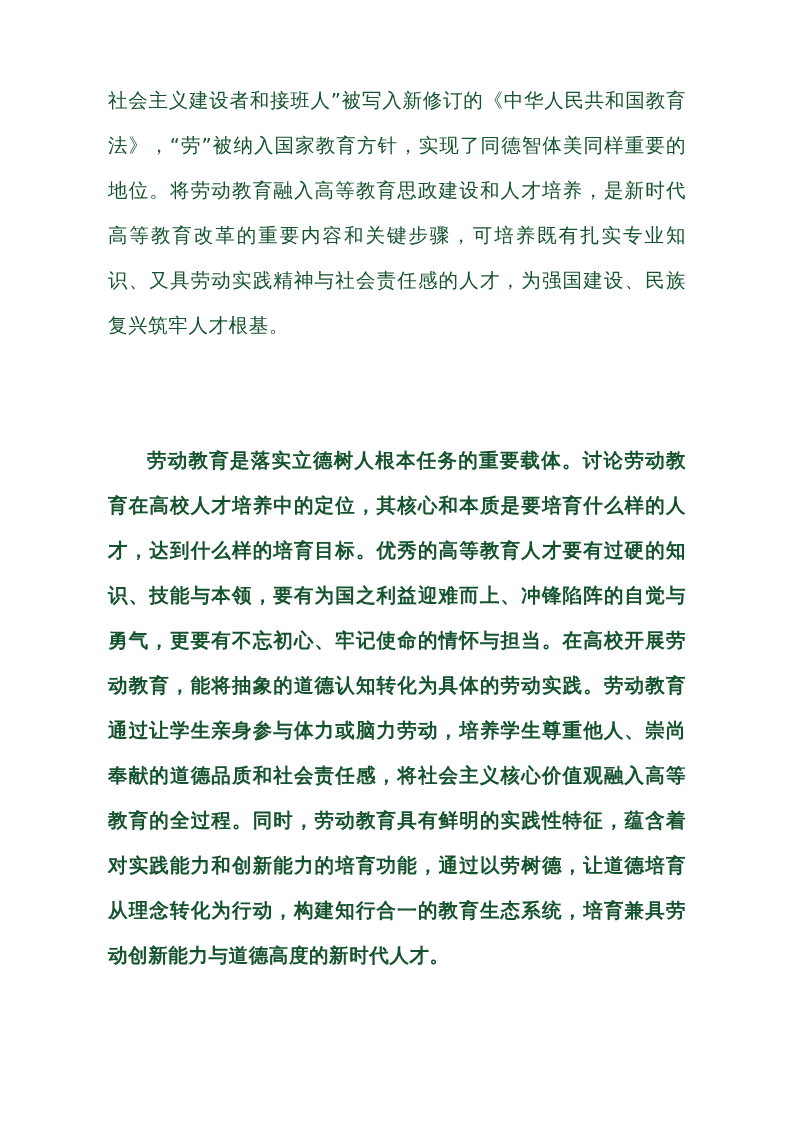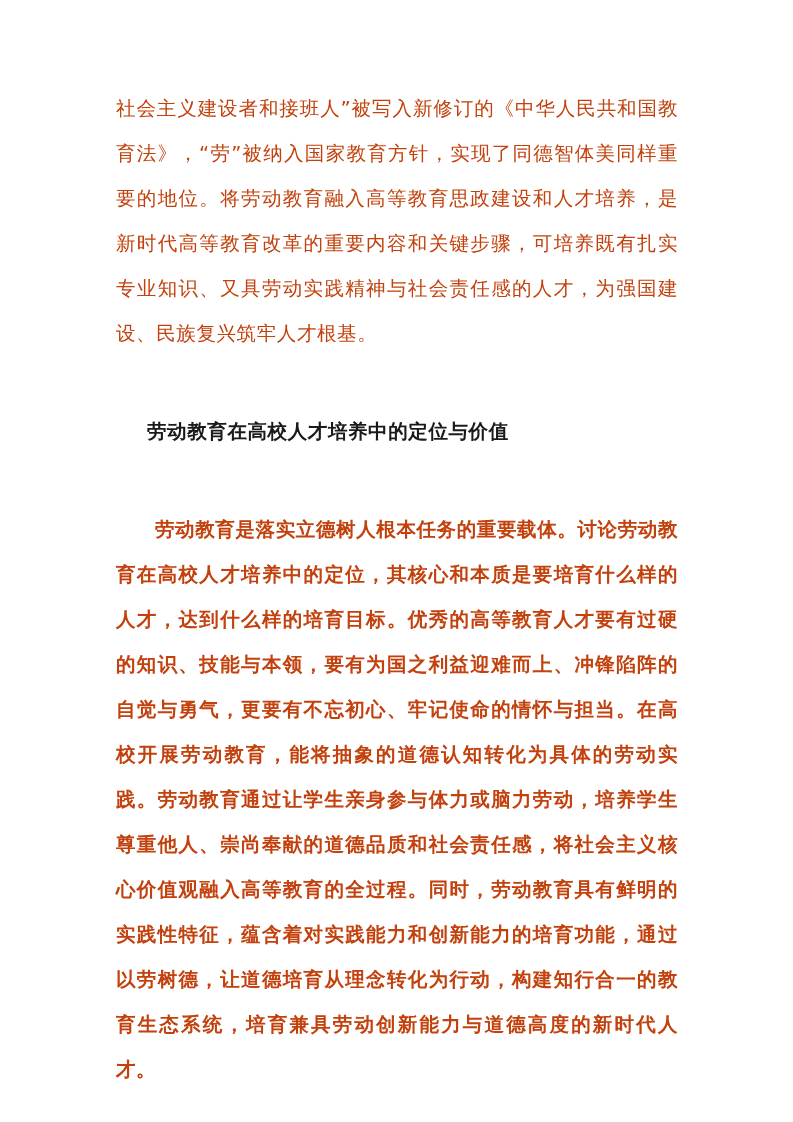--- a/index.html
+++ b/index.html
@@ -22,25 +22,25 @@
   .content {
     position: absolute;
     left: 108px;
     top: 78px;
     width: 578px;
   }
   .para {
     font-family: "DejaVu Sans", "Liberation Sans", sans-serif;
     font-size: 19.5px;
     line-height: 45px;
-    color: #c2410c;
+    color: #14532d;
     text-align: justify;
     text-justify: inter-ideograph;
     letter-spacing: 0.6px;
-    margin: 8px;
+    margin: 0;
   }
   .para.indent {
     text-indent: 2em;
     font-weight: bold;
   }
   .spacer-lg {
     height: 45px;
   }
   .spacer-md {
     height: 45px;
@@ -59,20 +59,19 @@
 </head>
 <body>
 
 <div class="page">
   <div class="content">
 
     <p class="para">社会主义建设者和接班人”被写入新修订的《中华人民共和国教育法》，“劳”被纳入国家教育方针，实现了同德智体美同样重要的地位。将劳动教育融入高等教育思政建设和人才培养，是新时代高等教育改革的重要内容和关键步骤，可培养既有扎实专业知识、又具劳动实践精神与社会责任感的人才，为强国建设、民族复兴筑牢人才根基。</p>
 
     <div class="spacer-lg"></div>
 
-    <p class="heading">劳动教育在高校人才培养中的定位与价值</p>
 
     <div class="spacer-md"></div>
 
     <p class="para indent">劳动教育是落实立德树人根本任务的重要载体。讨论劳动教育在高校人才培养中的定位，其核心和本质是要培育什么样的人才，达到什么样的培育目标。优秀的高等教育人才要有过硬的知识、技能与本领，要有为国之利益迎难而上、冲锋陷阵的自觉与勇气，更要有不忘初心、牢记使命的情怀与担当。在高校开展劳动教育，能将抽象的道德认知转化为具体的劳动实践。劳动教育通过让学生亲身参与体力或脑力劳动，培养学生尊重他人、崇尚奉献的道德品质和社会责任感，将社会主义核心价值观融入高等教育的全过程。同时，劳动教育具有鲜明的实践性特征，蕴含着对实践能力和创新能力的培育功能，通过以劳树德，让道德培育从理念转化为行动，构建知行合一的教育生态系统，培育兼具劳动创新能力与道德高度的新时代人才。</p>
 
   </div>
 </div>
 
 </body></html>

